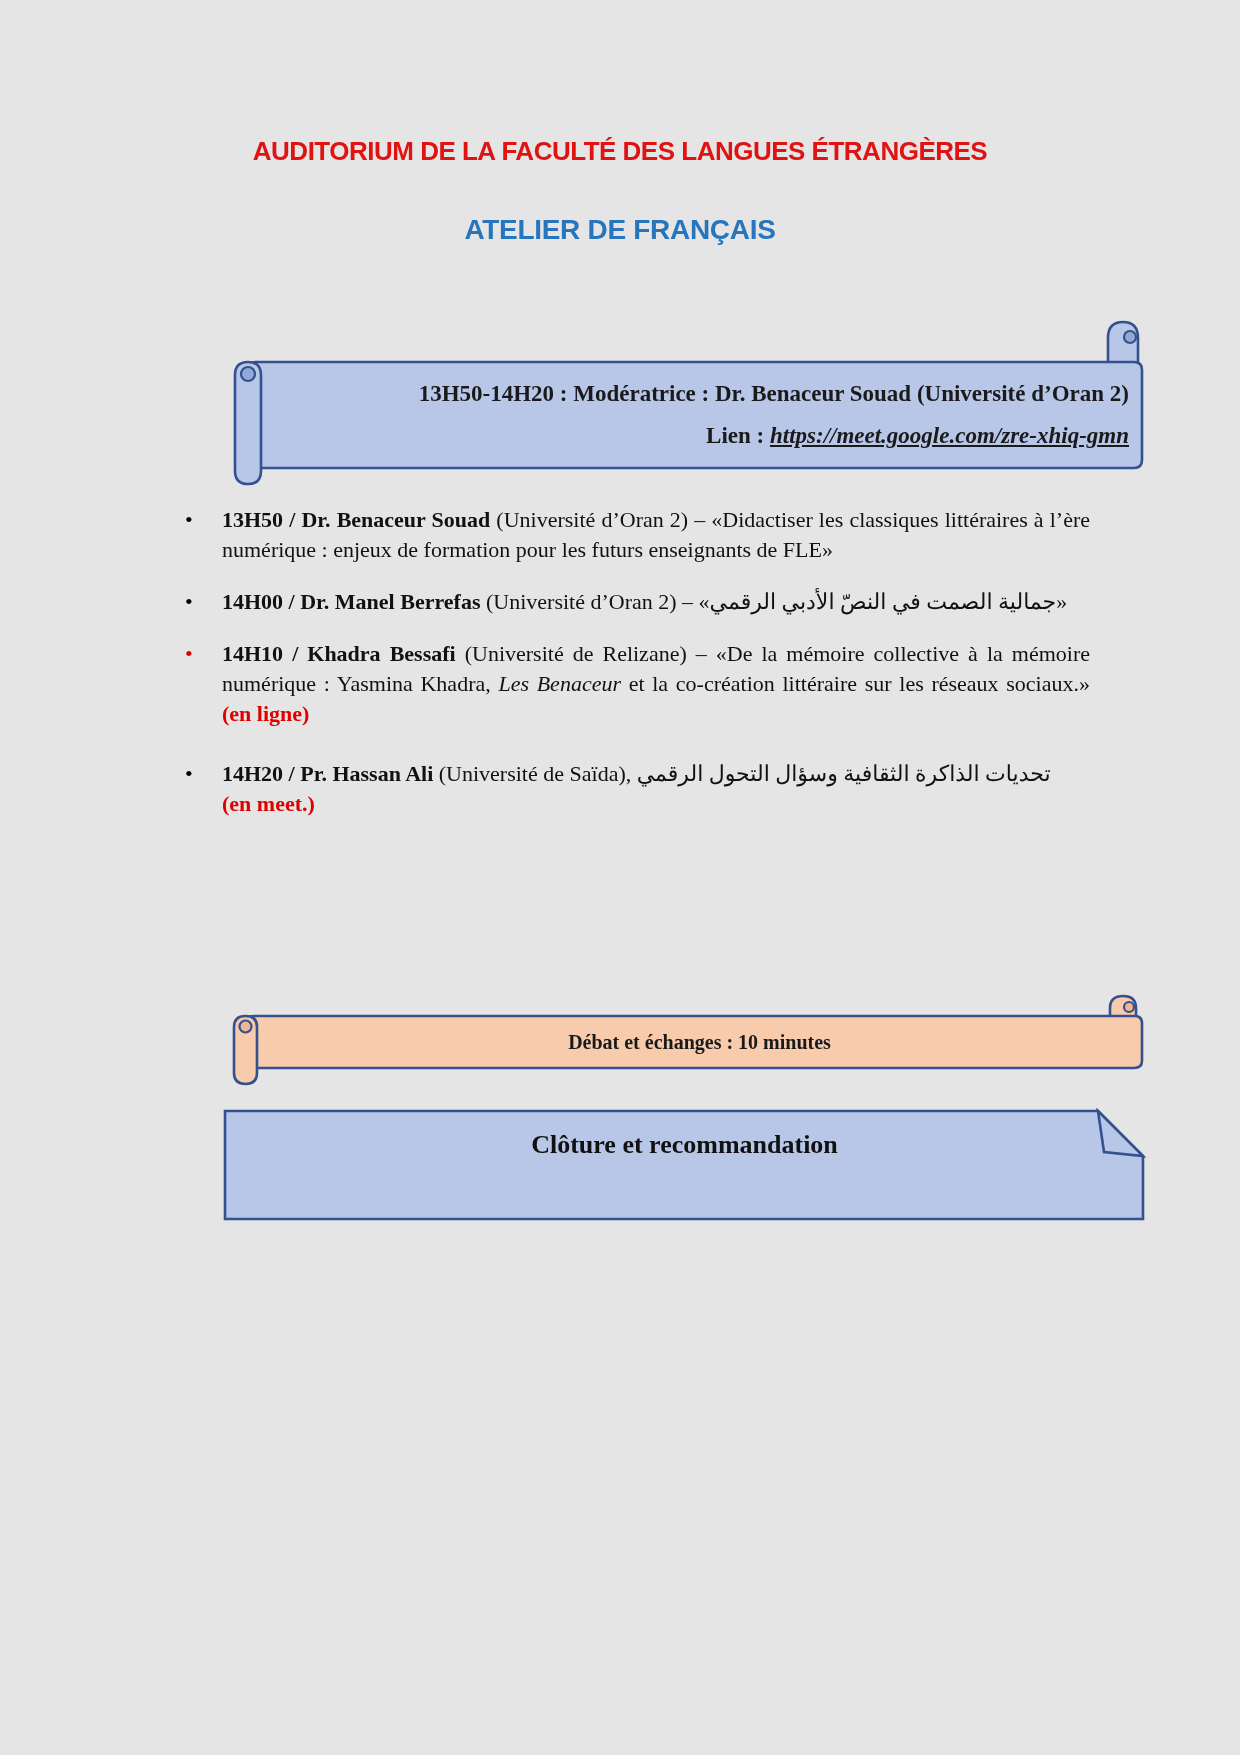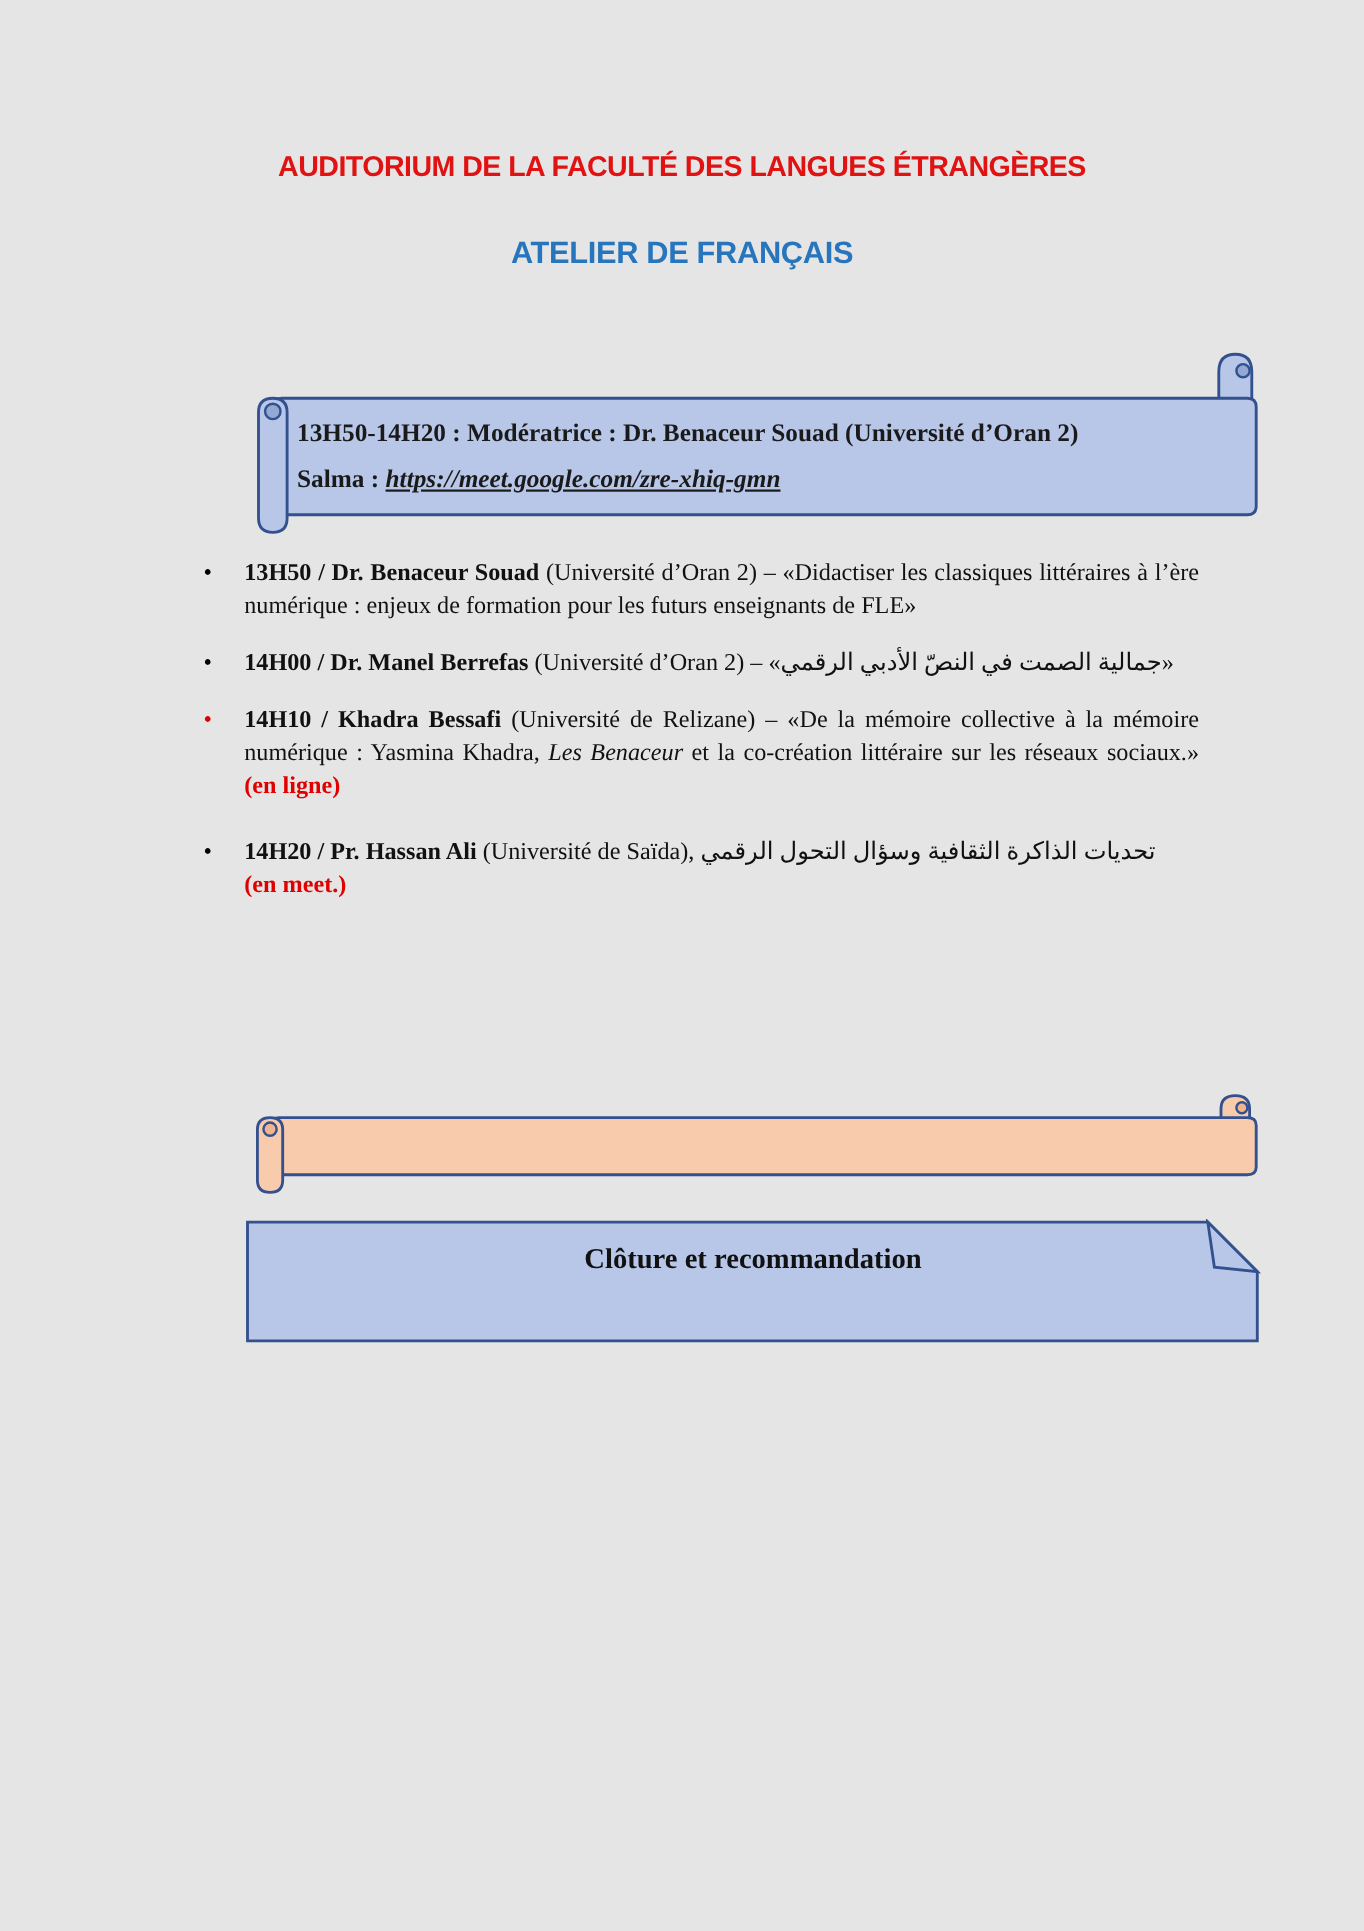--- a/index.html
+++ b/index.html
@@ -26,21 +26,21 @@
     color:#2776bd;margin:0;
   }
   
   .scroll-banner{position:absolute;left:222px;width:925px;}
   .scroll-banner svg{display:block;width:100%;height:100%;}
   #moderation-banner{top:316px;height:172px;}
   #debate-banner{top:992px;height:96px;}
   .banner-text{
     position:absolute;left:48px;right:18px;top:48px;height:102px;
     display:flex;flex-direction:column;justify-content:space-evenly;
-    text-align:left;
+    text-align:right;
   }
   .banner-text p{margin:0;font-weight:bold;font-size:23px;color:#1a1a1a;}
   .meet-link{color:#1a1a1a;text-decoration:underline;cursor:pointer;font-style:italic;}
   .debate-text{
     position:absolute;left:48px;right:18px;top:24px;height:52px;
     display:flex;align-items:center;justify-content:center;
     font-weight:bold;font-size:20px;color:#1a1a1a;margin:0;
   }
   
   .session-list{
@@ -78,21 +78,21 @@
   <div class="scroll-banner" id="moderation-banner">
     <svg viewBox="0 0 925 172" aria-hidden="true">
       <path class="shape-fill" d="M886 64 V22 Q886 6 901 6 Q916 6 916 22 V64 Z"></path>
       <circle class="eye-blue" cx="908" cy="21" r="6"></circle>
       <path class="shape-fill" d="M34 46 H912 Q920 46 920 54 V144 Q920 152 912 152 H34 Q26 152 26 144 V54 Q26 46 34 46 Z"></path>
       <path class="shape-fill" d="M13 59 Q13 46 26 46 Q39 46 39 59 V155 Q39 168 26 168 Q13 168 13 155 Z"></path>
       <circle class="eye-blue" cx="26" cy="58" r="7"></circle>
     </svg>
     <div class="banner-text">
       <p>13H50-14H20 : Modératrice : Dr. Benaceur Souad (Université d’Oran 2)</p>
-      <p><span>Salma : </span><a class="meet-link">https://meet.google.com/zre-xhiq-gmn</a></p>
+      <p><span>Lien : </span><a class="meet-link">https://meet.google.com/zre-xhiq-gmn</a></p>
     </div>
   </div>
 
   <div class="session-list">
 
     <div class="item">
       <span class="dot">•</span>
       <p class="itext"><span class="seg-bold">13H50 / Dr. Benaceur Souad </span><span>(Université d’Oran 2) – «Didactiser les classiques littéraires à l’ère numérique : enjeux de formation pour les futurs enseignants de FLE»</span></p>
     </div>
 
@@ -114,20 +114,21 @@
   </div>
 
   <div class="scroll-banner" id="debate-banner">
     <svg viewBox="0 0 925 96" aria-hidden="true">
       <path class="shape-fill-orange" d="M888 38 V16 Q888 4 901 4 Q914 4 914 16 V38 Z"></path>
       <circle class="eye-orange" cx="907" cy="15" r="5"></circle>
       <path class="shape-fill-orange" d="M32 24 H912 Q920 24 920 31 V69 Q920 76 912 76 H32 Q25 76 25 69 V31 Q25 24 32 24 Z"></path>
       <path class="shape-fill-orange" d="M12 35 Q12 24 23.5 24 Q35 24 35 35 V81 Q35 92 23.5 92 Q12 92 12 81 Z"></path>
       <circle class="eye-orange" cx="23.5" cy="34.5" r="6"></circle>
     </svg>
+    <p class="debate-text">Débat et échanges : 10 minutes</p>
   </div>
 
   <div class="closing-box">
     <svg viewBox="0 0 925 114" aria-hidden="true">
       <path class="shape-fill" d="M3 3 H876 L921 48 V111 H3 Z"></path>
       <path class="shape-fill" d="M876 3 L921 48 L882 44 Z"></path>
     </svg>
     <p class="closing-text">Clôture et recommandation</p>
   </div>
 

